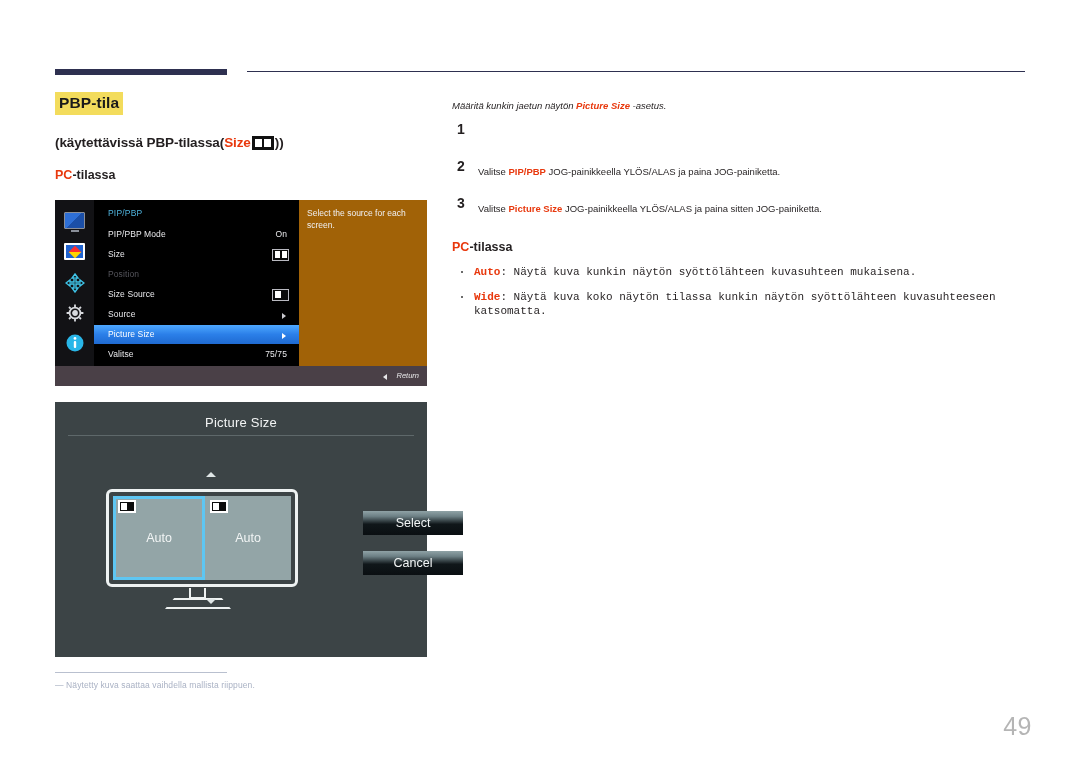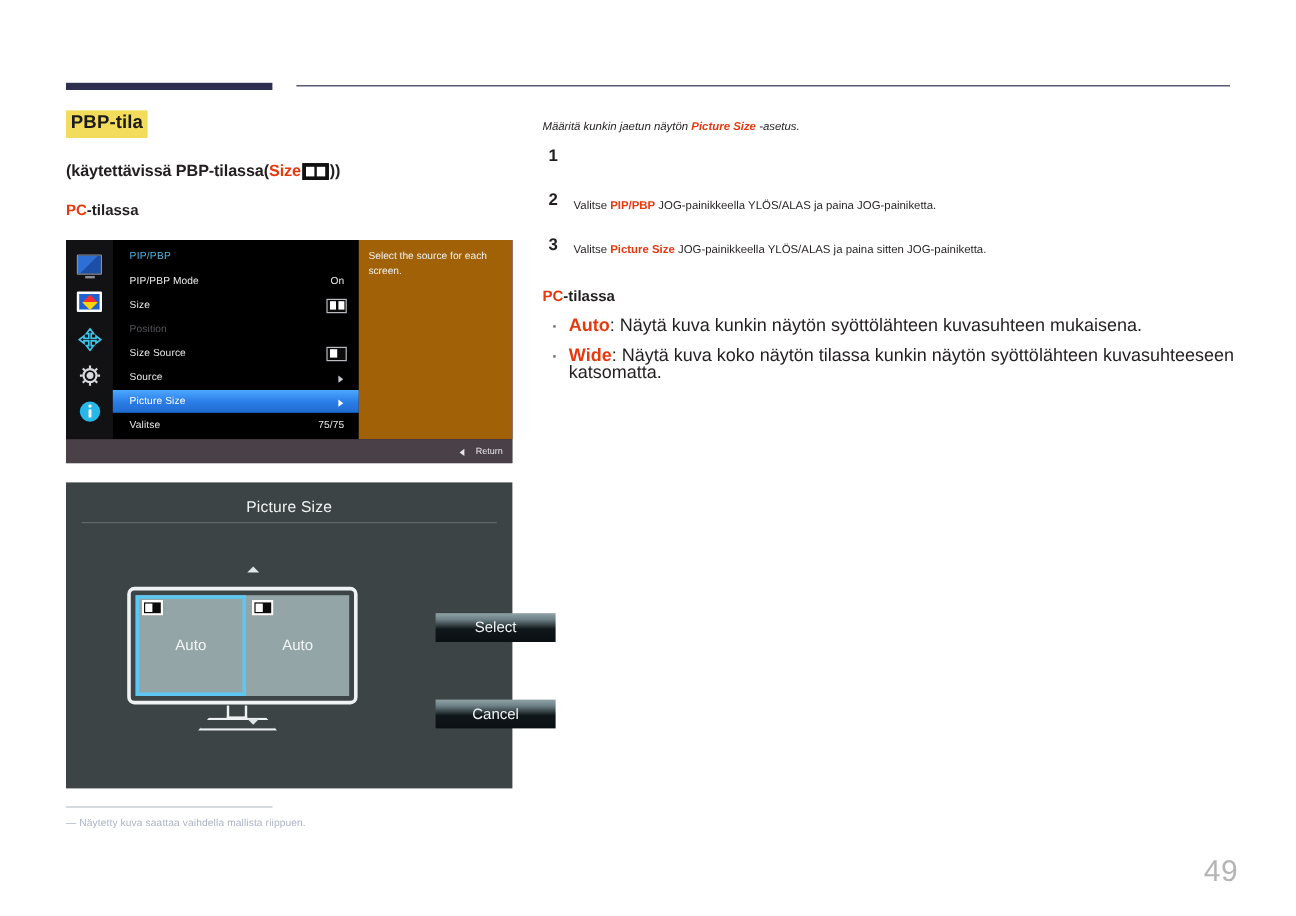--- a/index.html
+++ b/index.html
@@ -263,20 +263,21 @@
     position: absolute;
     left: 0; bottom: 0;
     width: 372px; height: 20px;
     background: #4a4047;
   }
   #osd1 .returnbar .rt {
     position: absolute;
     right: 8px; top: 5px;
     font-size: 7.5px;
     color: #e8e8ea;
+    font-style: italic;
   }
   #osd1 .returnbar .ra {
     position: absolute;
     right: 40px; top: 7.5px;
     width: 0; height: 0;
     border-right: 4px solid #e8e8ea;
     border-top: 3px solid transparent;
     border-bottom: 3px solid transparent;
   }
 
@@ -386,21 +387,21 @@
     width: 100px;
     height: 24px;
     background: linear-gradient(to bottom,#8fa2a6 0%,#6d8085 22%,#10171a 55%,#0a0f12 100%);
     color: #f2f5f5;
     font-size: 12.5px;
     display: flex;
     align-items: center;
     justify-content: center;
   }
   #osd2 .btn-apply { top: 109px; }
-  #osd2 .btn-cancel { top: 149px; margin-top: 32px; }
+  #osd2 .btn-cancel { top: 149px; }
 
   
   #footnote {
     position: absolute;
     left: 55px;
     top: 672px;
     width: 380px;
   }
   #footnote .fn-rule {
     width: 172px;
@@ -454,23 +455,24 @@
     font-size: 12.5px;
     font-weight: bold;
     color: #231f20;
   }
   .pc-head .red { color: #e8380d; }
   .bullets { margin-top: 11px; }
   .bullet {
     position: relative;
     padding-left: 22px;
     margin-bottom: 11px;
-    font-size: 15px;
+    font-size: 11px;
     line-height: 14px;
     color: #231f20;
+    font-family: Liberation Mono, monospace;
   }
   .bullet:before {
     content: "";
     position: absolute;
     left: 9px;
     top: 6px;
     width: 2px;
     height: 2px;
     background: #6b6b6b;
   }

